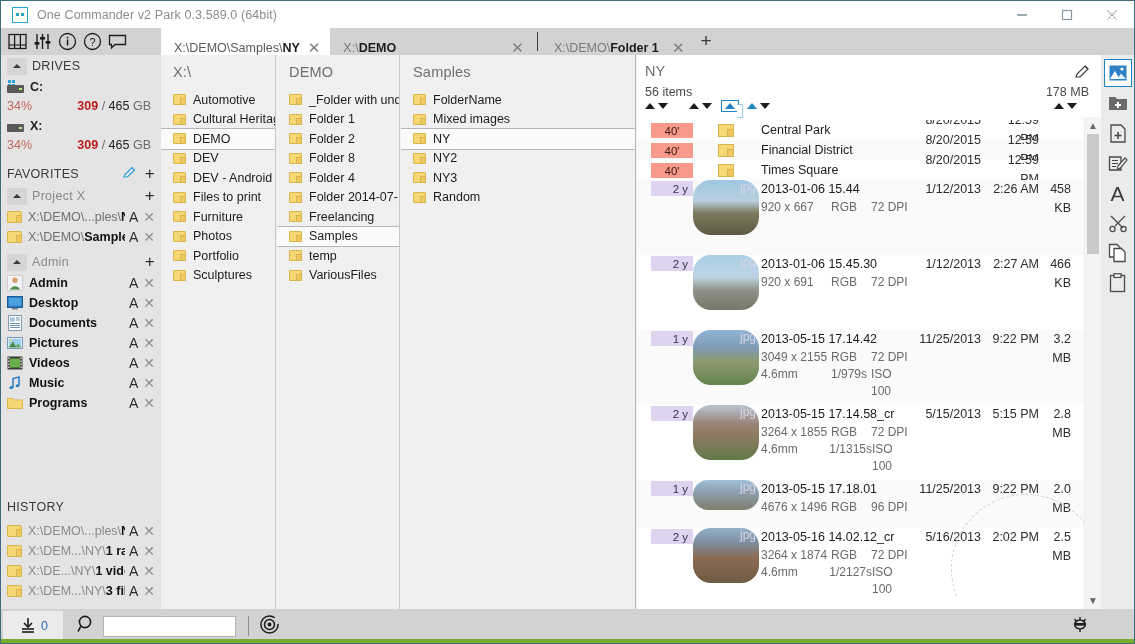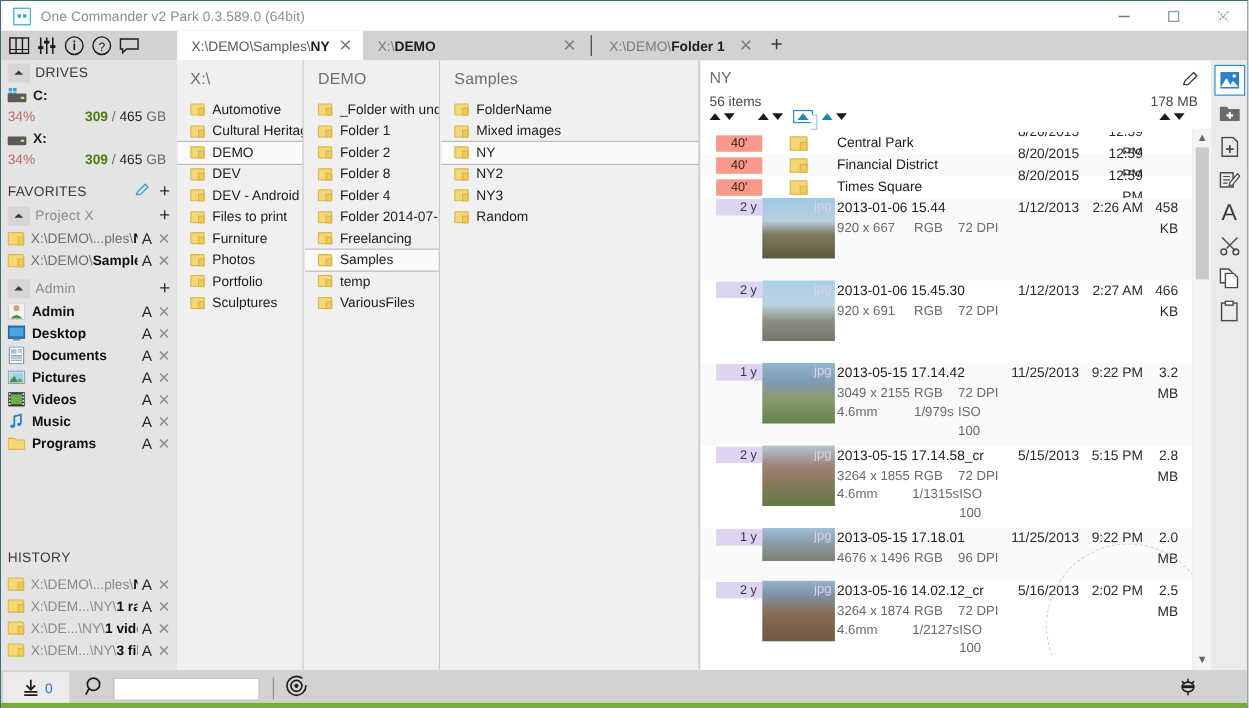--- a/index.html
+++ b/index.html
@@ -48,21 +48,21 @@
     position: absolute; top: 27px; left: 0; width: 1133px; height: 27px;
     background: #d2d2d2;
   }
   #app-icons {
     position: absolute; left: 4px; top: 0; height: 27px;
     display: flex; align-items: center; gap: 1px;
   }
   .appicon { width: 24px; height: 24px; display: flex; align-items: center; justify-content: center; }
   .tabs { position: absolute; left: 160px; top: 0; height: 27px; display: flex; align-items: flex-start; }
   .tab {
-    height: 27px; display: flex; align-items: center; gap: 6px;
+    height: 27px; display: flex; align-items: flex-end; gap: 6px;
     padding: 0 8px 0 13px; font-size: 12.5px; color: #7a7a7a; white-space: nowrap;
   }
   .tab.active { background: #ffffff; color: #5a5a5a; }
   .tab b { color: #1c1c1c; font-weight: 700; }
   .tab .tclose { color: #7d7d7d; font-size: 15px; line-height: 1; padding: 0 2px; }
   .tabsep { width: 1px; height: 19px; background: #3a3a3a; margin: 4px 3px 0 3px; }
   .tabplus { font-size: 19px; color: #3a3a3a; line-height: 1; padding: 3px 6px 0 6px; }
 
   
   #sidebar {
@@ -88,21 +88,21 @@
   .drv-body { position: absolute; left: 0; bottom: 0; width: 17px; height: 8px;
               background: #5a5a5a; border-radius: 1px; }
   .drv-body::after { content: ""; position: absolute; right: 2px; top: 3px;
               width: 3px; height: 2px; background: #b9f27a; }
   .drv-win { position: absolute; left: 1px; top: 0; width: 8px; height: 7px; }
   .drv-win span { position: absolute; width: 3px; height: 3px; background: #2f9fd4; }
   .drv-name { font-weight: 700; font-size: 12.5px; color: #1c1c1c; }
   .drive-stats { display: flex; align-items: center; height: 20px; padding: 0 10px 0 6px; }
   .pct { color: #c06a5f; font-size: 12.5px; }
   .cap { margin-left: auto; font-size: 12.5px; color: #6a6a6a; }
-  .cap .used { color: #4d7c0f; font-weight: 700; margin-top: 12px; }
+  .cap .used { color: #b91c1c; font-weight: 700; margin-top: 12px; }
   .cap .total { color: #222; text-align: center; }
 
   .fav-row { display: flex; align-items: center; height: 20px; padding: 0 6px 0 6px; }
   .fav-row .fico {
     width: 15px; height: 12px; background: #f6d776; border: 1px solid #d9b64a;
     border-radius: 1px 2px 1px 1px; margin-right: 6px; flex: none; position: relative;
   }
   .fav-row .fico::after {
     content:""; position:absolute; right:-1px; bottom:-1px; width:4px; height:6px;
     background:#f0c95e; border:1px solid #d9b64a; border-radius:0 0 1px 0;
@@ -177,21 +177,21 @@
              padding-top: 1px; }
   .tag-age {
     background: #f79a8b; color: #3a1a14; font-size: 11.5px; width: 42px; height: 15px;
     display: flex; align-items: center; justify-content: center;
   }
   .tag-y {
     background: #ded4f0; color: #3a2f52; font-size: 11.5px; width: 42px; height: 15px;
     display: flex; align-items: center; justify-content: flex-end; padding-right: 5px;
   }
   .thumbcell { width: 66px; flex: none; position: relative; }
-  .thumb { width: 66px; height: 55px; background: #8aa9c0; position: relative; overflow: hidden; }
+  .thumb { width: 66px; height: 55px; background: #8aa9c0; position: relative; overflow: hidden; border-radius: 18px; }
   .thumb .ext {
     position: absolute; right: 3px; top: 0px; font-size: 12px; color: #d9d3e6; font-weight: 400;
   }
   .foldercell { width: 66px; flex: none; display: flex; align-items: center; justify-content: center; }
   .foldercell .fico {
     width: 16px; height: 13px; background: #f6d776; border: 1px solid #d9b64a; position: relative;
   }
   .foldercell .fico::after {
     content:""; position:absolute; right:-1px; bottom:-1px; width:5px; height:6px;
     background:#f0c95e; border:1px solid #d9b64a;

